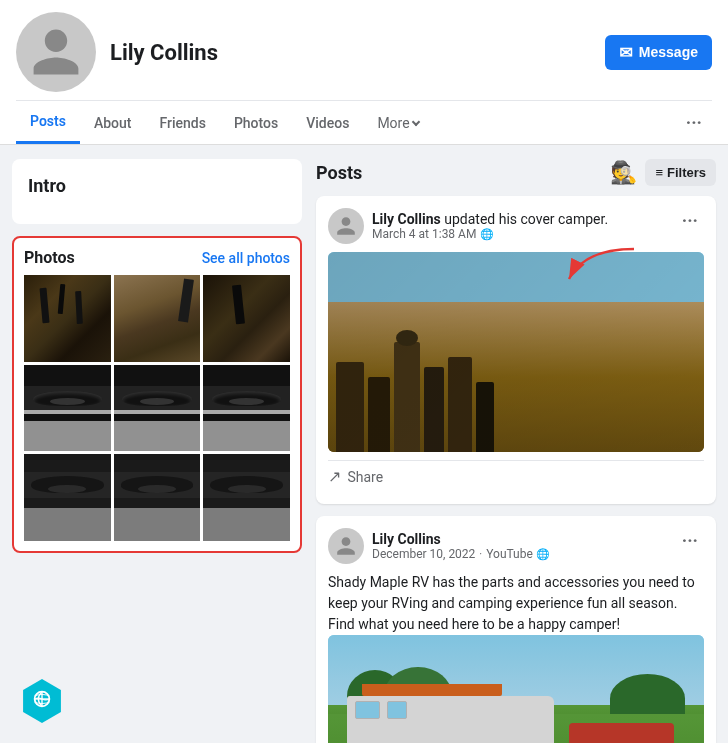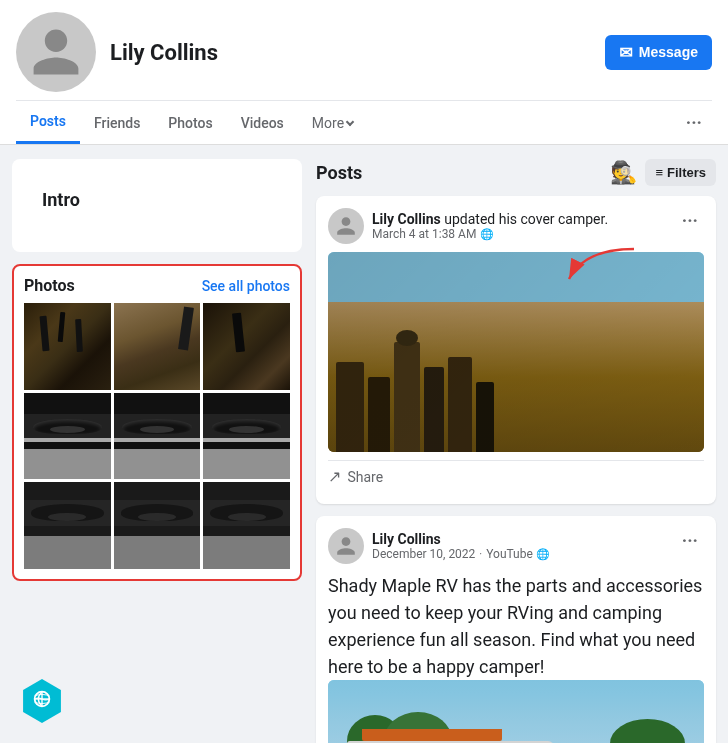--- a/index.html
+++ b/index.html
@@ -132,21 +132,21 @@
 
     
     .left-col {
       width: 290px;
       flex-shrink: 0;
     }
 
     .intro-section {
       background: #fff;
       border-radius: 8px;
-      padding: 30px;
+      padding: 16px;
       margin-bottom: 12px;
     }
 
     .intro-title {
       font-size: 18px;
       font-weight: 700;
       color: #1c1e21;
       margin-bottom: 12px;
     }
 
@@ -314,21 +314,21 @@
     .post-share-icon {
       font-size: 16px;
     }
 
     
     .red-arrow-container {
       position: relative;
     }
 
     .post-text {
-      font-size: 18px;
+      font-size: 14px;
       color: #1c1e21;
       line-height: 1.5;
       margin-bottom: 0;
     }
 
     .watermark-inner {
       width: 44px;
       height: 44px;
       background: #00bcd4;
       display: flex;
@@ -389,20 +389,21 @@
         <span class="profile-name">Lily Collins</span>
       </div>
       <button class="message-btn">
         <span class="msg-icon">✉</span>
         <span>Message</span>
       </button>
     </div>
 
     <nav class="profile-nav">
       <div class="nav-item active">Posts</div>
+      <div class="nav-item">About</div>
       <div class="nav-item">Friends</div>
       <div class="nav-item">Photos</div>
       <div class="nav-item">Videos</div>
       <div class="nav-more">
         <span>More</span>
         <span class="chevron-down"></span>
       </div>
       <div class="nav-dots">···</div>
     </nav>
   </div>

